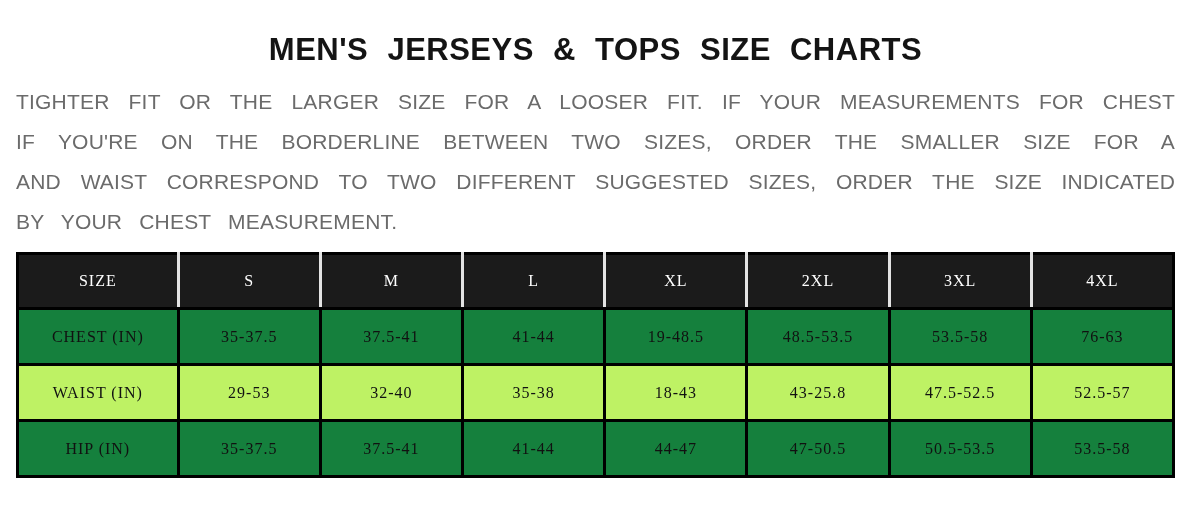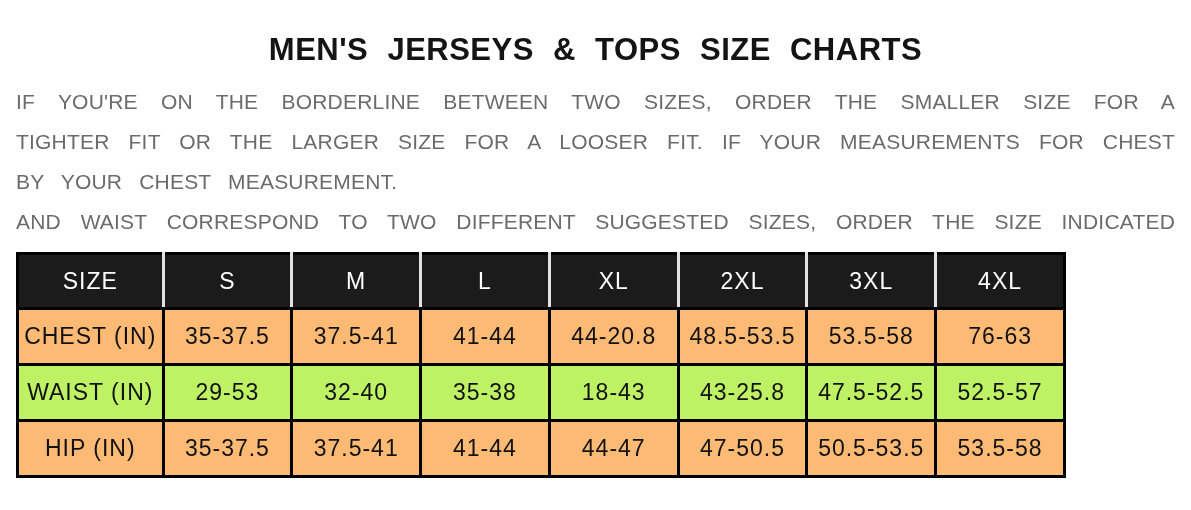--- a/index.html
+++ b/index.html
@@ -39,25 +39,25 @@
     text-align: justify;
     text-align-last: justify;
     white-space: normal;
   }
   .intro-line.last {
     text-align: left;
     text-align-last: left;
   }
   table.size-table {
     margin-top: 10px;
-    width: 1050px;
+    width: 1159px;
     border-collapse: collapse;
     table-layout: fixed;
-    font-family: Liberation Sans, sans-serif;
-    font-size: 23px;
+    font-family: Liberation Serif, serif;
+    font-size: 16px;
     letter-spacing: 1px;
   }
   .size-table col.c-label { width: 13.9%; }
   .size-table col.c-size  { width: 12.3%; }
   .size-table th, .size-table td {
     border: 3px solid #000000;
     text-align: center;
     vertical-align: middle;
     padding: 0;
   }
@@ -68,35 +68,35 @@
     height: 52px;
     border-left-color: #e3e3e3;
     border-right-color: #e3e3e3;
   }
   .size-table th:first-child { border-left-color: #000000; }
   .size-table th:last-child  { border-right-color: #000000; }
   .size-table td {
     height: 53px;
     color: #111111;
   }
-  .size-table tr.shaded td { background: #fdba74; }
+  .size-table tr.shaded td { background: #15803d; }
   .size-table tr.plain  td { background: #bef264; }
 </style>
 </head>
 <body>
 
 <div class="page">
 
   <h1 class="page-title">MEN'S JERSEYS &amp; TOPS SIZE CHARTS</h1>
 
   <div class="intro">
+    <div class="intro-line">TIGHTER FIT OR THE LARGER SIZE FOR A LOOSER FIT. IF YOUR MEASUREMENTS FOR CHEST</div>
     <div class="intro-line">IF YOU'RE ON THE BORDERLINE BETWEEN TWO SIZES, ORDER THE SMALLER SIZE FOR A</div>
-    <div class="intro-line">TIGHTER FIT OR THE LARGER SIZE FOR A LOOSER FIT. IF YOUR MEASUREMENTS FOR CHEST</div>
+    <div class="intro-line">AND WAIST CORRESPOND TO TWO DIFFERENT SUGGESTED SIZES, ORDER THE SIZE INDICATED</div>
     <div class="intro-line last">BY YOUR CHEST MEASUREMENT.</div>
-    <div class="intro-line">AND WAIST CORRESPOND TO TWO DIFFERENT SUGGESTED SIZES, ORDER THE SIZE INDICATED</div>
   </div>
 
   <table class="size-table">
     <colgroup>
       <col class="c-label">
       <col class="c-size">
         <col class="c-size">
         <col class="c-size">
         <col class="c-size">
       <col class="c-size">
@@ -114,21 +114,21 @@
         <th>3XL</th>
         <th>4XL</th>
       </tr>
     </thead>
     <tbody>
       <tr class="shaded">
         <td>CHEST (IN)</td>
         <td>35-37.5</td>
         <td>37.5-41</td>
         <td>41-44</td>
-        <td>44-20.8</td>
+        <td>19-48.5</td>
         <td>48.5-53.5</td>
         <td>53.5-58</td>
         <td>76-63</td>
       </tr>
       <tr class="plain">
         <td>WAIST (IN)</td>
         <td>29-53</td>
         <td>32-40</td>
         <td>35-38</td>
         <td>18-43</td>

